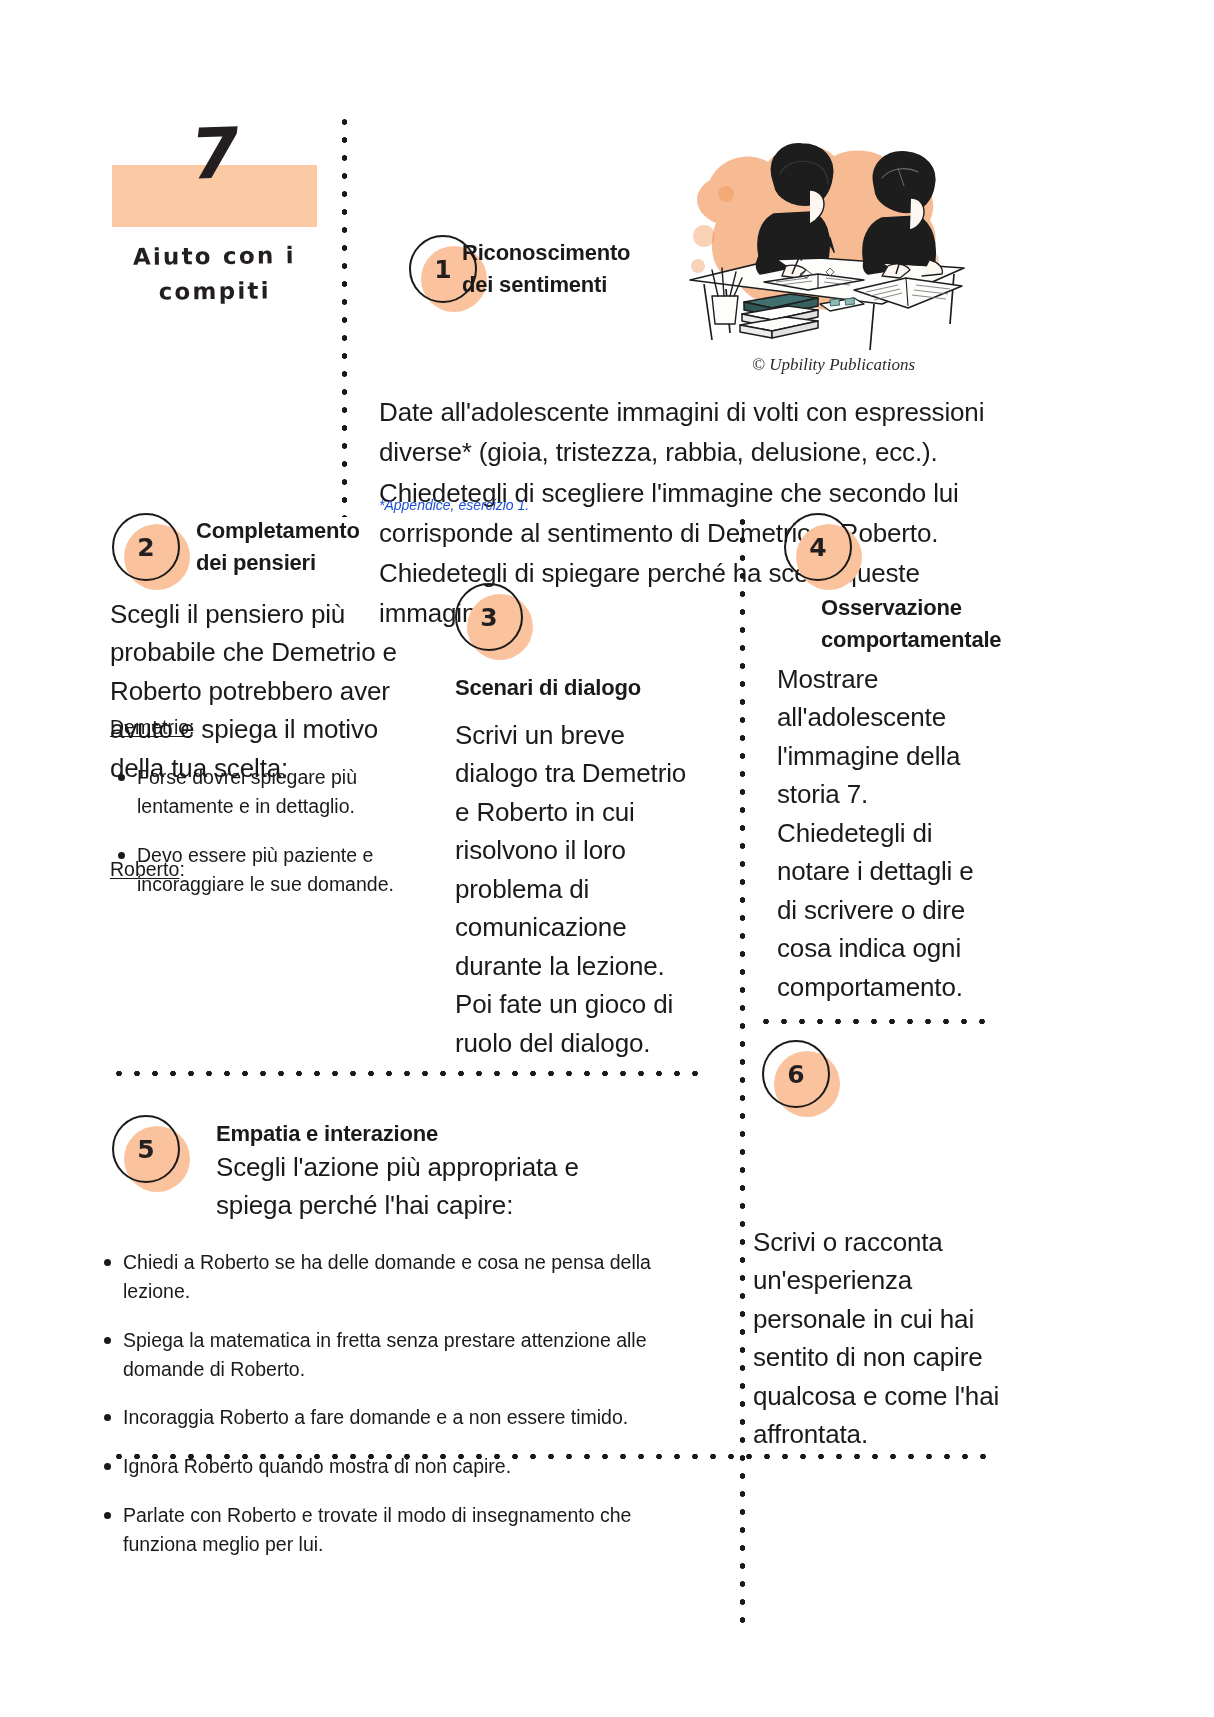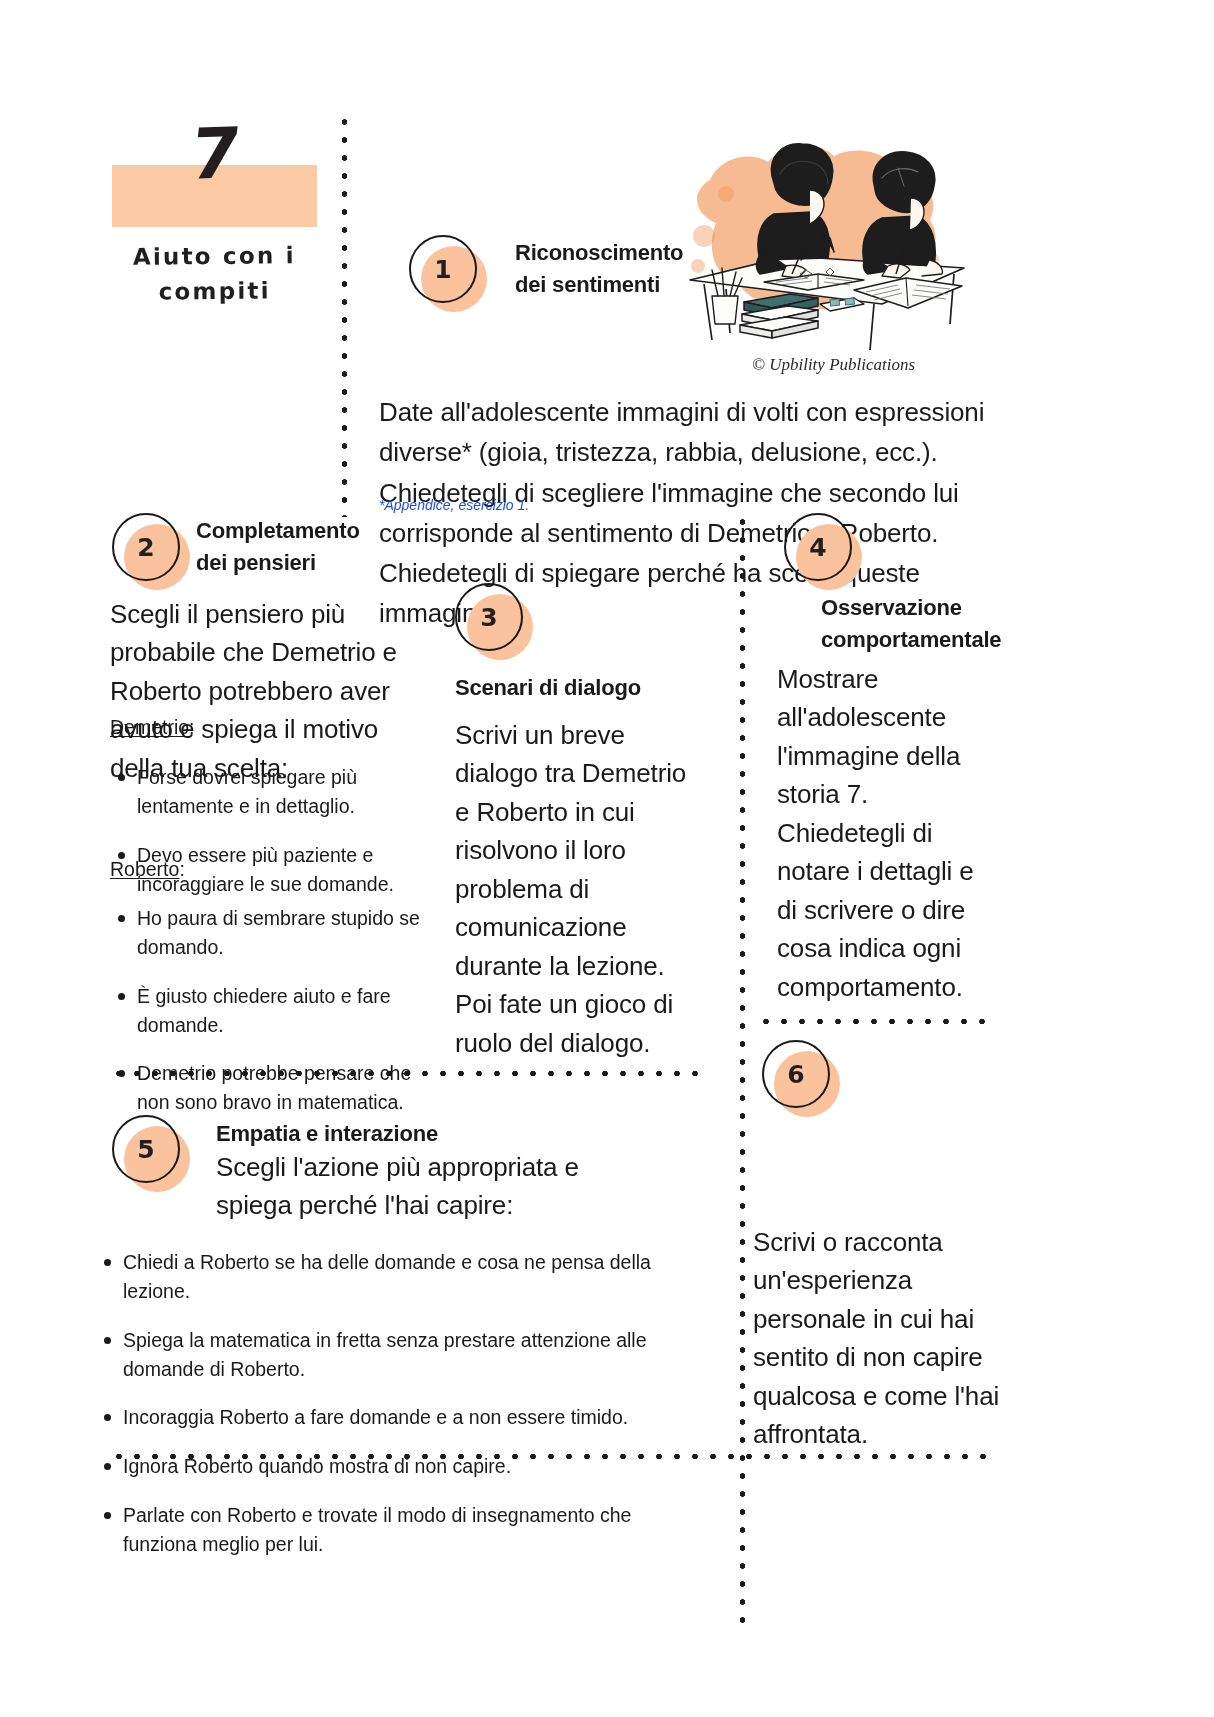--- a/index.html
+++ b/index.html
@@ -297,21 +297,21 @@
       </g>
     </svg>
   </div>
   <div class="credit" style="left:752px; top:355px;">© Upbility Publications</div>
 
   <div class="badge" style="left:409px; top:235px;">
     <div class="fill"></div>
     <div class="ring"></div>
     <div class="num">1</div>
   </div>
-  <div class="sec-title" style="left:515px; top:237px; width:240px;">
+  <div class="sec-title" style="left:462px; top:237px; width:240px;">
     <div>Riconoscimento</div>
     <div>dei sentimenti</div>
   </div>
   <div class="body-txt wide" style="left:379px; top:392px; width:610px;">Date all'adolescente immagini di volti con espressioni diverse* (gioia, tristezza, rabbia, delusione, ecc.). Chiedetegli di scegliere l'immagine che secondo lui corrisponde al sentimento di Demetrio e Roberto. Chiedetegli di spiegare perché ha scelto queste immagini.</div>
   <div class="note-italic" style="left:379px; top:497px;">*Appendice, esercizio 1.</div>
 
   <div class="badge" style="left:112px; top:513px;">
     <div class="fill"></div>
     <div class="ring"></div>
     <div class="num">2</div>
@@ -320,25 +320,20 @@
     <div>Completamento</div>
     <div>dei pensieri</div>
   </div>
   <div class="body-txt" style="left:110px; top:595px; width:300px;">Scegli il pensiero più probabile che Demetrio e Roberto potrebbero aver avuto e spiega il motivo della tua scelta:</div>
   <div class="label-underline" style="left:110px; top:716px;"><u>Demetrio</u>:</div>
   <ul class="bul" style="left:110px; top:743px; width:310px;">
     <li>Forse dovrei spiegare più lentamente e in dettaglio.</li>
     <li>Devo essere più paziente e incoraggiare le sue domande.</li>
   </ul>
   <div class="label-underline" style="left:110px; top:858px;"><u>Roberto</u>:</div>
-  <ul class="bul" style="left:110px; top:884px; width:320px;">
-    <li>Ho paura di sembrare stupido se domando.</li>
-    <li>È giusto chiedere aiuto e fare domande.</li>
-    <li>Demetrio potrebbe pensare che non sono bravo in matematica.</li>
-  </ul>
 
   <div class="badge" style="left:455px; top:583px;">
     <div class="fill"></div>
     <div class="ring"></div>
     <div class="num">3</div>
   </div>
   <div class="sec-title" style="left:455px; top:672px; width:260px;">
     <div>Scenari di dialogo</div>
   </div>
   <div class="body-txt" style="left:455px; top:716px; width:248px;">Scrivi un breve dialogo tra Demetrio e Roberto in cui risolvono il loro problema di comunicazione durante la lezione. Poi fate un gioco di ruolo del dialogo.</div>

